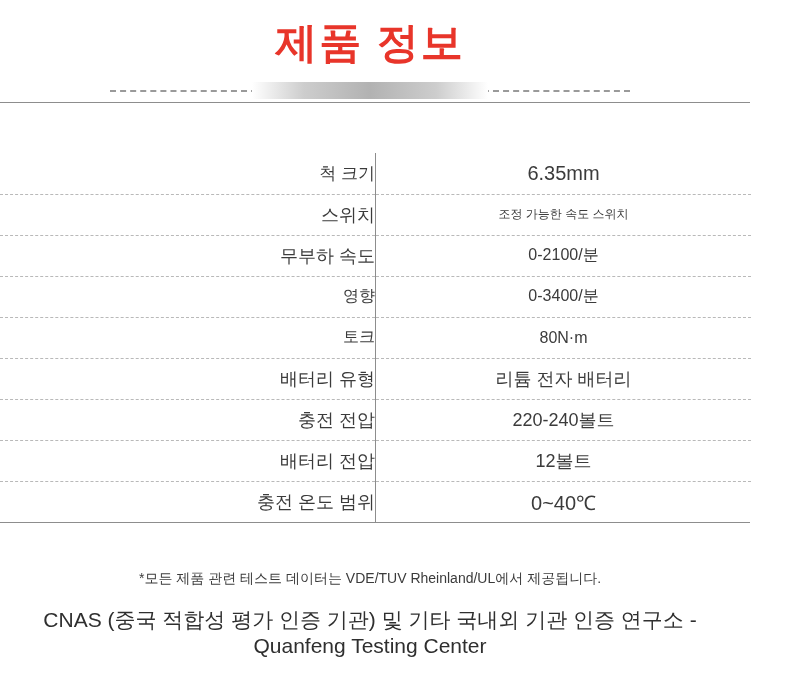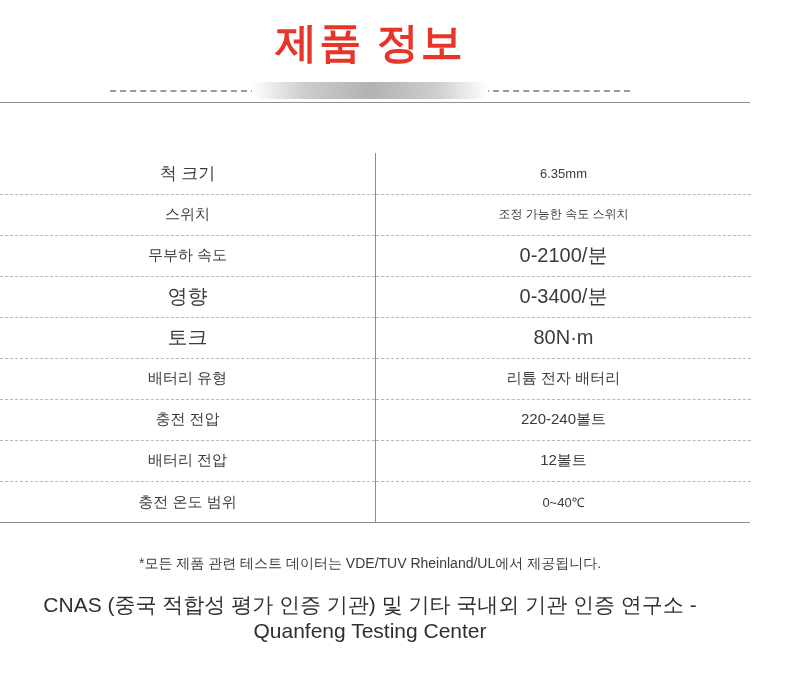--- a/index.html
+++ b/index.html
@@ -67,46 +67,46 @@
   .spec-table td {
     border-bottom: 1px dashed #b9b9b9;
     padding: 0;
     vertical-align: middle;
   }
   .spec-table tr:last-child td {
     border-bottom: none;
   }
   .spec-table td.label {
     width: 375px;
-    text-align: center;
+    text-align: right;
     border-right: 1px solid #8d8d8d;
     color: #3b3b3b;
   }
   .spec-table td.value {
     width: 375px;
     text-align: center;
     color: #3b3b3b;
   }
   .table-top-rule {
     width: 750px;
     margin: 0 auto;
     border-top: 1px solid #8d8d8d;
   }
   .table-bottom-rule {
     width: 750px;
     margin: 0 auto;
     border-top: 1px solid #8d8d8d;
   }
   .sz-0 { font-size: 17px; }
   .sz-1 { font-size: 12px; }
-  .sz-2 { font-size: 15px; }
-  .sz-3 { font-size: 20px; }
-  .sz-4 { font-size: 13px; }
+  .sz-2 { font-size: 18px; }
+  .sz-3 { font-size: 16px; }
+  .sz-4 { font-size: 20px; }
   .footnotes {
-    margin-top: 32px;
+    margin-top: 47px;
     text-align: center;
   }
   .footnote-1 {
     font-size: 14px;
     color: #3b3b3b;
     margin-bottom: 18px;
   }
   .footnote-2 {
     font-size: 21px;
     color: #2f2f2f;

